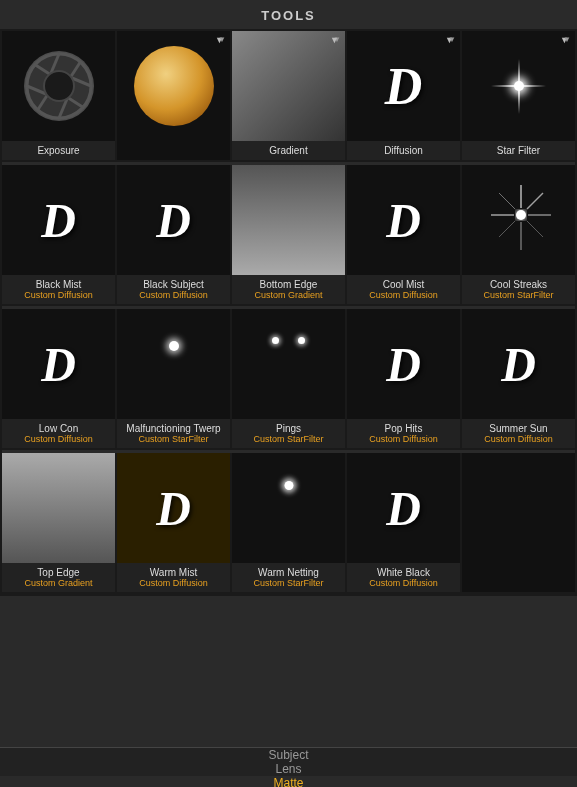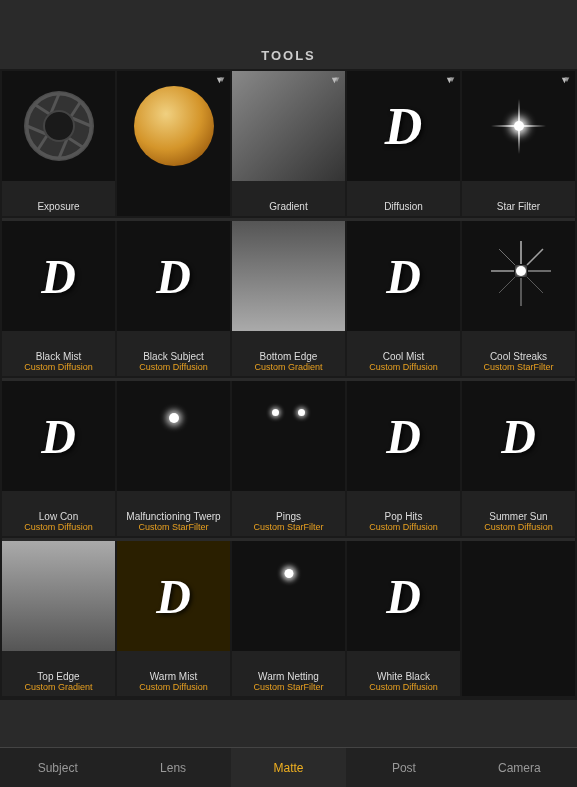--- a/index.html
+++ b/index.html
@@ -11,21 +11,20 @@
       overflow: hidden;
     }
 
     .header {
       text-align: center;
       padding: 8px 0 6px;
       color: #ccc;
       font-size: 13px;
       letter-spacing: 2px;
       font-weight: bold;
-      margin-top: 40px;
     }
 
     .tool-cell {
       position: relative;
       background: #111;
       cursor: pointer;
       display: flex;
       flex-direction: column;
     }
 
@@ -44,21 +43,21 @@
       content: '▼';
       position: absolute;
       top: 4px;
       right: 4px;
       color: #999;
       font-size: 8px;
     }
 
     .tool-label {
       text-align: center;
-      padding: 20px 2px 4px;
+      padding: 4px 2px 4px;
       background: #222;
     }
 
     .tool-name {
       color: #ddd;
       font-size: 10px;
       display: block;
     }
 
     .tool-sub {
@@ -138,20 +137,21 @@
     
     .bottom-nav {
       position: absolute;
       bottom: 0;
       left: 0;
       right: 0;
       display: flex;
       height: 40px;
       background: #222;
       border-top: 1px solid #444;
+      flex-direction: column;
     }
 
     .nav-tab {
       flex: 1;
       display: flex;
       align-items: center;
       justify-content: center;
       color: #999;
       font-size: 12px;
       cursor: pointer;

